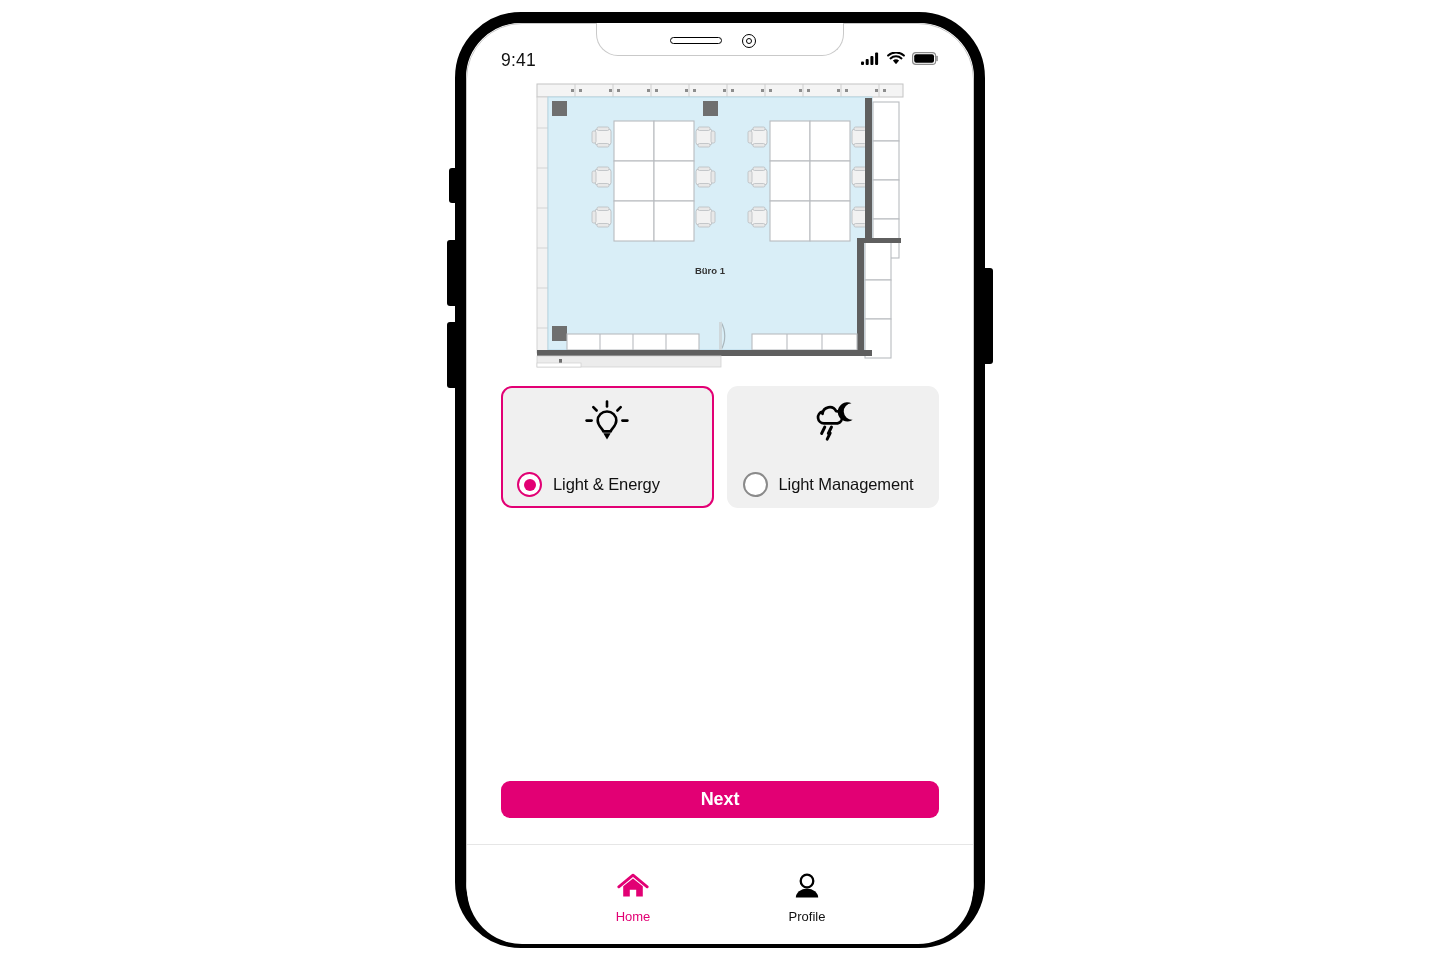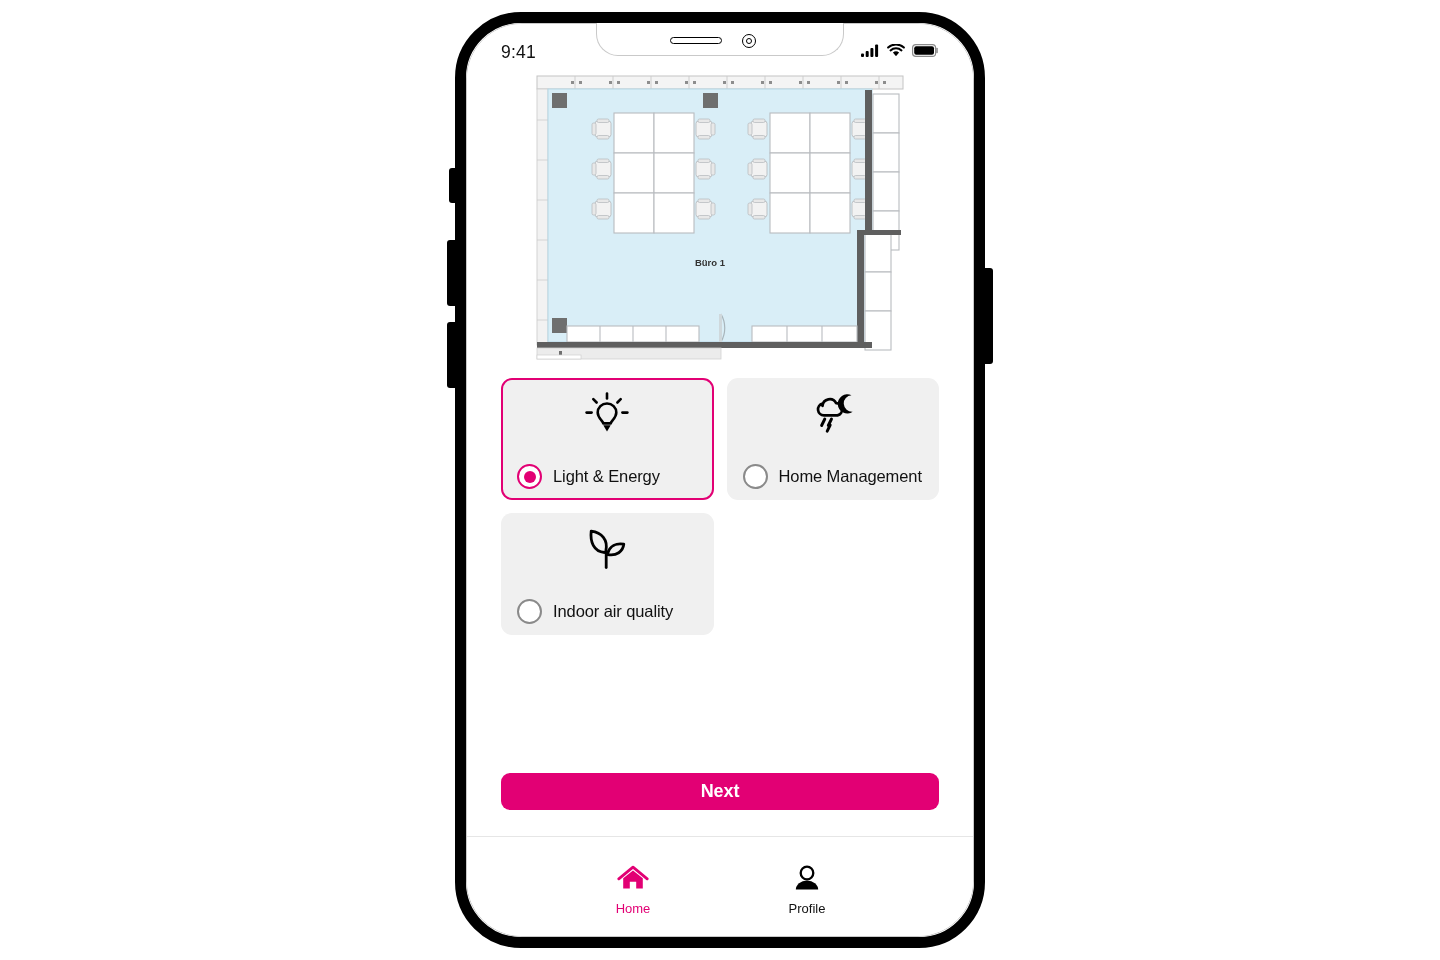--- a/index.html
+++ b/index.html
@@ -73,21 +73,21 @@
     position: absolute;
     left: 3px; top: 3px;
     width: 4px; height: 4px;
     border: 1.4px solid #000;
     border-radius: 50%;
   }
 
   
   .screen {
     position: absolute;
-    left: 467px; top: 24px;
+    left: 467px; top: 32px;
     width: 506px; height: 912px;
     border-radius: 55px;
     overflow: hidden;
     background: #fff;
     display: flex;
     flex-direction: column;
   }
 
   
   .statusbar {
@@ -501,37 +501,24 @@
               <path d="M12.5 13.8 a7.2 7.2 0 0 1 13.6-2.6 a6.2 6.2 0 0 1 1.4 12.2 h-13.6 a6 6 0 0 1 -1.4-11.8 z" fill="none" stroke="#000" stroke-width="2.7" stroke-linejoin="round"></path>
               <g stroke="#000" stroke-width="2.9" stroke-linecap="round">
                 <line x1="14.8" y1="27" x2="11.6" y2="33.5"></line>
                 <line x1="21.5" y1="27" x2="18.3" y2="33.5"></line>
                 <line x1="20.2" y1="33" x2="17.2" y2="39.2"></line>
               </g>
             </svg>
           </div>
           <div class="option-row">
             <div class="radio"></div>
-            <div class="option-label">Home Management</div>
+            <div class="option-label">Light Management</div>
           </div>
         </div>
 
-        <div class="option-card">
-          <div class="option-icon">
-            <svg width="46" height="42" viewBox="0 0 46 42">
-              <path d="M20.5 25.5 C 9.5 24.5 6 14.5 7.2 4.2 C 17.5 5.5 24.5 12.5 21.8 24.5 z" fill="none" stroke="#000" stroke-width="2.8" stroke-linejoin="round"></path>
-              <path d="M23.5 27 C 25.5 18.5 32.5 16 39.8 17.2 C 39 24.5 32.5 29.2 23.8 27.6 z" fill="none" stroke="#000" stroke-width="2.8" stroke-linejoin="round"></path>
-              <path d="M22.2 40.5 V 25.5" stroke="#000" stroke-width="2.8" stroke-linecap="round"></path>
-            </svg>
-          </div>
-          <div class="option-row">
-            <div class="radio"></div>
-            <div class="option-label">Indoor air quality</div>
-          </div>
-        </div>
 
 
       </div>
 
       <div class="next-wrap">
         <button class="next-btn">Next</button>
       </div>
 
     </div>
 

